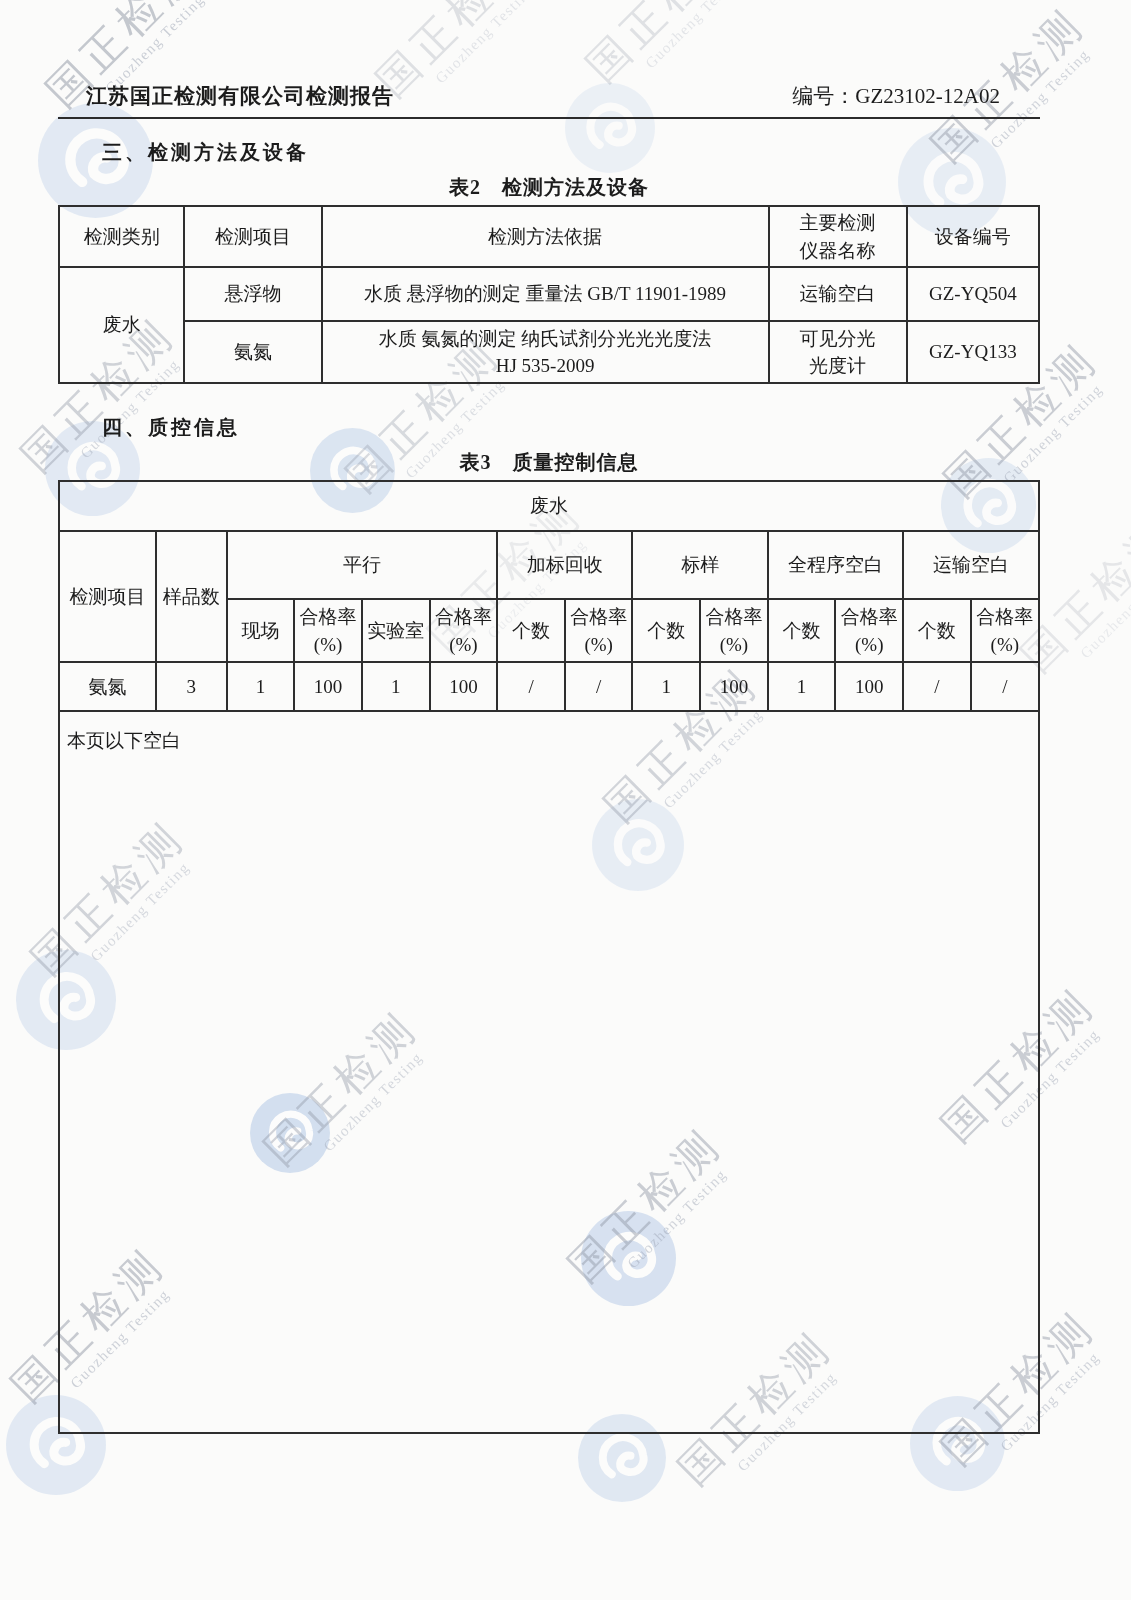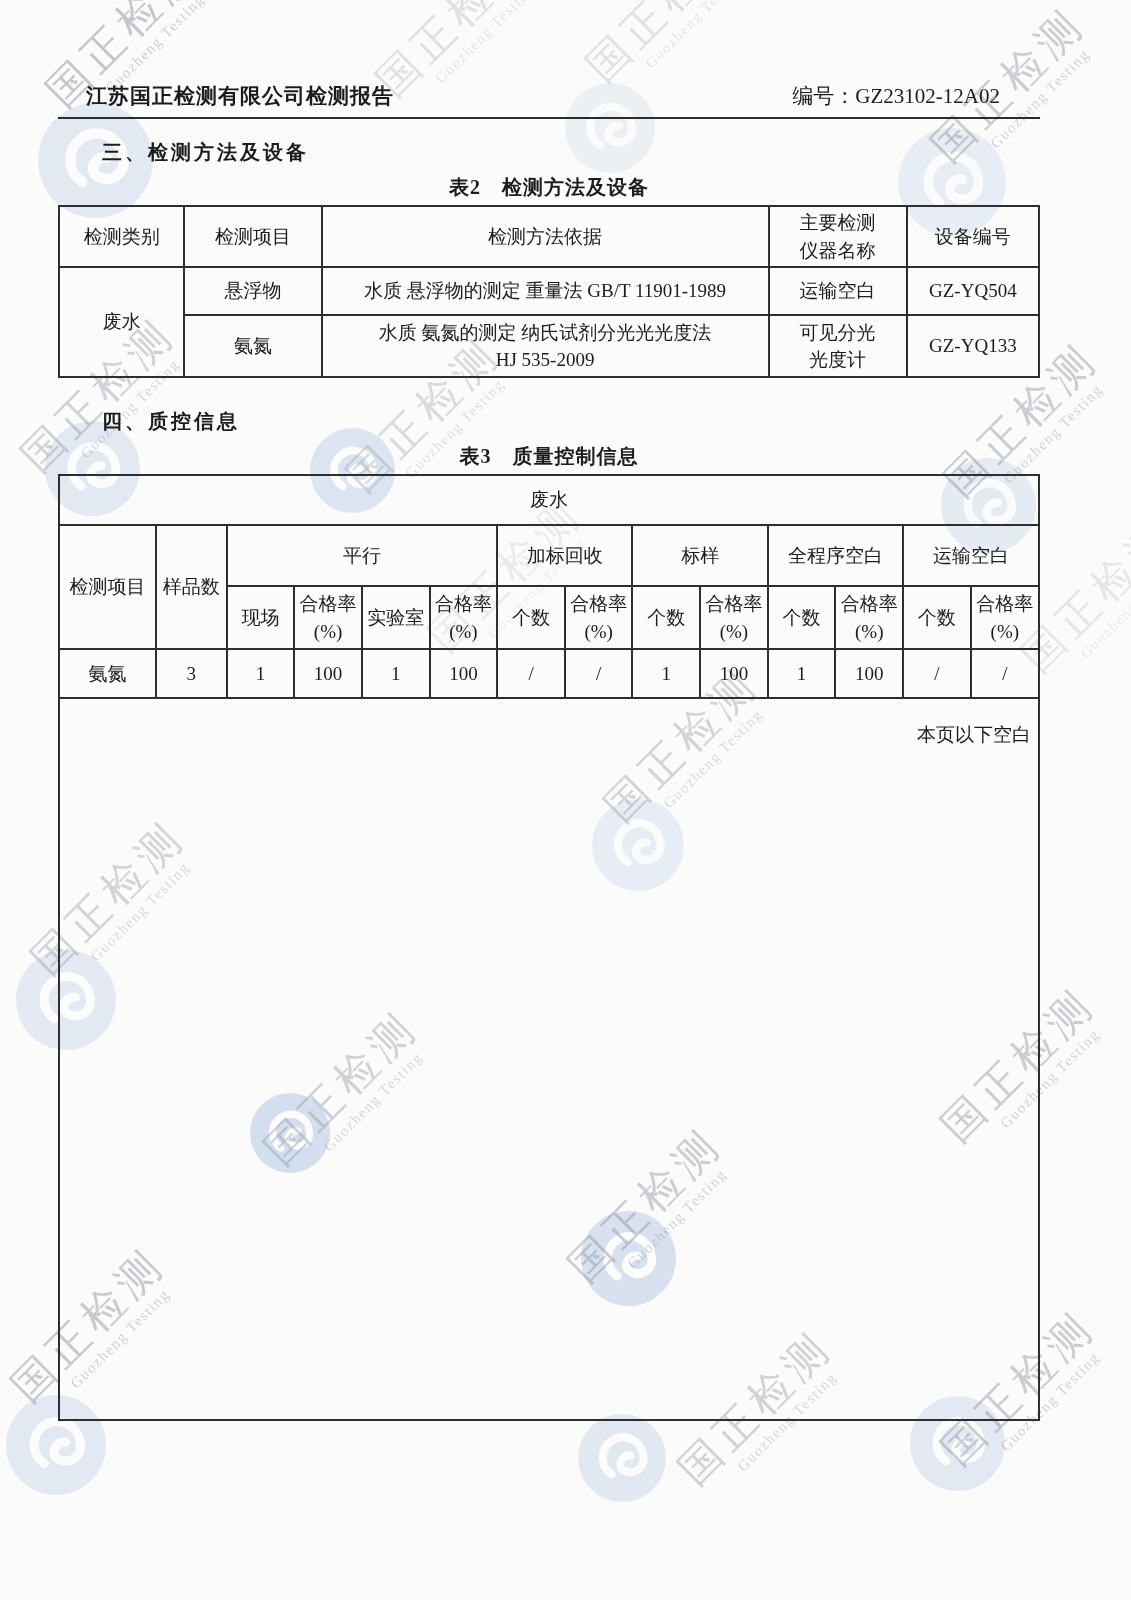--- a/index.html
+++ b/index.html
@@ -36,27 +36,27 @@
   table { width:100%; border-collapse:collapse; table-layout:fixed; margin-top:4px; }
   td, th {
     border:2px solid #2e2e2e;
     text-align:center; vertical-align:middle;
     font-size:19px; font-weight:normal;
     padding:2px 4px;
     white-space:pre-line; line-height:1.45;
     background:transparent;
   }
   .t2 .hrow th { height:53px; }
-  .t2 .r1 td { height:48px; }
+  .t2 .r1 td { height:54px; }
   .t2 .r2 td { height:62px; }
   .t3 .rowA td { height:50px; }
-  .t3 .rowB th { height:61px; }
+  .t3 .rowB th { height:68px; }
   .t3 .rowC th { height:63px; }
   .t3 .rowD td { height:49px; }
-  .blank-cell { height:722px; vertical-align:top; text-align:right; padding:22px 7px; }
+  .blank-cell { height:722px; vertical-align:top; text-align:left; padding:15px 7px; }
   .footer { text-align:center; font-size:18px; letter-spacing:3px; margin-top:46px; }
 </style>
 </head>
 <body>
 
 <div class="page">
 
   <div class="wm-layer" id="wm-layer">
       <div class="wm-logo" style="left: 37.5px; top: 102.5px; width: 115px; height: 115px; opacity: 0.26;">
         <svg viewBox="0 0 100 100" xmlns="http://www.w3.org/2000/svg">

